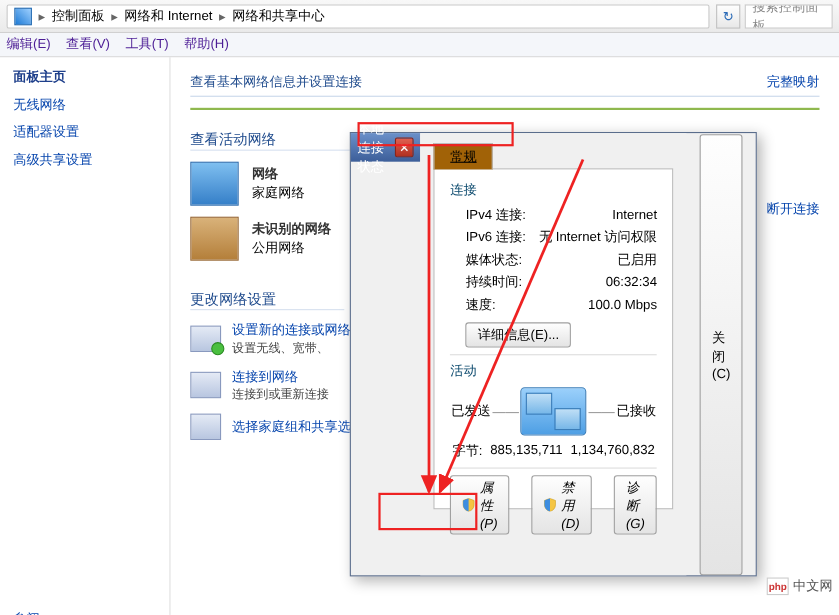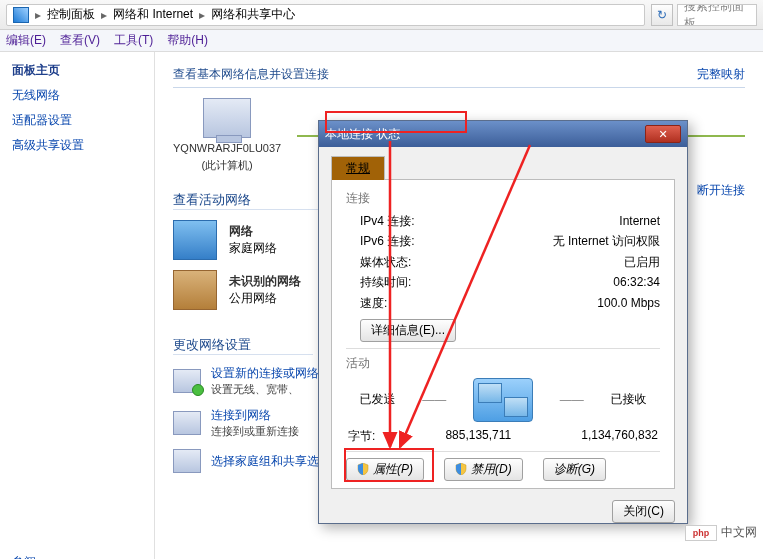--- a/index.html
+++ b/index.html
@@ -41,46 +41,46 @@
     .net-icon.bench { background: linear-gradient(#d9b27a,#b47f3a); border:1px solid #966531; }
     .net-col .name { font-weight: bold; color: #333; }
     .net-col .sub { color: #000000; }
     .settings-row { display:flex; align-items:center; gap:10px; margin-top:10px; }
     .settings-icon { width:28px; height:24px; background: linear-gradient(#e4eaf5,#b8c6e0); border:1px solid #8999be; position:relative; }
     .settings-icon .badge{ position:absolute; right:-4px; bottom:-4px; width:12px; height:12px; background:#4abf40; border-radius:50%; border:1px solid #2a8a22;}
     .settings-col .title { color:#0645ad; }
     .settings-col .desc { color:#444; font-size:11px; }
     
     
-    .dialog { position: absolute; left: 318px; top: 120px; width: 370px; height: 404px; background: #f0f0f0; border: 1px solid #5a6d8c; box-shadow: 4px 4px 12px rgba(0,0,0,.3); display:flex; flex-direction:column; }
+    .dialog { position: absolute; left: 318px; top: 120px; width: 370px; height: 404px; background: #f0f0f0; border: 1px solid #5a6d8c; box-shadow: 4px 4px 12px rgba(0,0,0,.3); display:flex; flex-direction:row; }
     .dlg-titlebar { height: 26px; background: linear-gradient(#6b90c9,#3c5e99); display: flex; align-items: center; justify-content: space-between; padding: 0 6px; color: #fff; font-size: 12px; }
     .dlg-close { width: 36px; height: 18px; background: linear-gradient(#e06050,#b03020); border: 1px solid #8a2418; border-radius: 2px; display:flex; align-items:center; justify-content:center; color:#fff; font-size:11px; }
     .dlg-body { flex:1; padding: 8px 12px 6px; background: #f0f0f0; }
     .tab { display:inline-block; padding:3px 14px; background:#a16207; border:1px solid #bcbcbc; border-bottom:none; position:relative; top:1px;text-decoration:underline; }
     .tab-panel { border:1px solid #bcbcbc; background:#fff; padding: 10px 14px 8px; height: 310px; }
-    .group-label { color:#737373; margin-bottom:4px;font-family:Liberation Serif, serif; }
+    .group-label { color:#0c4a6e; margin-bottom:4px;font-family:Liberation Serif, serif; }
     .kv { display:flex; justify-content:space-between; font-family: "SimSun", monospace; font-size:12px; padding-left:14px; line-height:1.7; }
     .hr { border-top:1px solid #ddd; margin:6px 0; }
     .btn { display:inline-flex; align-items:center; gap:4px; padding:2px 10px; border:1px solid #a0a0a0; background:linear-gradient(#fefefe,#e4e4e4); border-radius:3px; font-size:12px; cursor:pointer; }
     .activity-row { display:flex; align-items:center; justify-content:space-around; margin-top:6px; font-family:"SimSun",monospace; }
     .act-icon { width:60px; height:44px; background:linear-gradient(#9bd0fb,#4e9fe4); border:1px solid #3b7db8; border-radius:4px; position:relative; }
     .act-icon::before,.act-icon::after{content:'';position:absolute;width:22px;height:18px;background:linear-gradient(#c0dff6,#77b7e8);border:1px solid #3b7db8;}
     .act-icon::before{left:4px;top:4px;} .act-icon::after{right:4px;bottom:4px;}
     .bytes-row { display:flex; justify-content:space-between; font-family:"SimSun",monospace; margin-top:6px; padding:0 2px; }
     .dlg-btnrow { padding:1px 12px 0; display:flex; justify-content:flex-end; }
     .shield { width:12px; height:12px; display:inline-block; position:relative; }
     .shield svg { width:12px; height:12px; }
     
     
     .anno { position:absolute; border:2px solid #e22; pointer-events:none; }
     .arrow-svg { position:absolute; pointer-events:none; }
     
     
     .watermark { position:absolute; right:6px; bottom:18px; display:flex; align-items:center; gap:4px; font-size:12px; color:#555; }
-    .watermark .logo { width:32px; height:16px; background:#fff; border:1px solid #ccc; display:flex; align-items:center; justify-content:center; font-size:9px; color:#c33; font-weight:bold; }
+    .watermark .logo { width:20px; height:16px; background:#fff; border:1px solid #ccc; display:flex; align-items:center; justify-content:center; font-size:9px; color:#c33; font-weight:bold; }
   </style>
 </head>
 <body>
 
 <div class="breadcrumb-bar">
   <div class="breadcrumb">
     <span class="bc-icon"></span>
     <span class="bc-arrow">▸</span>
     <span>控制面板</span>
     <span class="bc-arrow">▸</span>
@@ -108,25 +108,20 @@
     <div class="sidebar-link">适配器设置</div>
     <div class="sidebar-link">高级共享设置</div>
     <div class="sidebar-bottom">
       <div>参阅</div>
 
     </div>
   </div>
   <div class="content">
     <div class="content-title">查看基本网络信息并设置连接</div>
     <div class="topo">
-      <div class="topo-col">
-        <div class="topo-icon monitor"></div>
-        <div class="topo-label">YQNWRARJF0LU037</div>
-        <div class="topo-label">(此计算机)</div>
-      </div>
       <div class="topo-line"></div>
     </div>
     <span class="right-link" style="top:14px">完整映射</span>
     <div class="section-title">查看活动网络</div>
     <span class="right-link" style="top:130px">断开连接</span>
     <div class="network-row">
       <div class="net-icon blue"></div>
       <div class="net-col">
         <div class="name">网络</div>
         <div class="sub">家庭网络</div>

